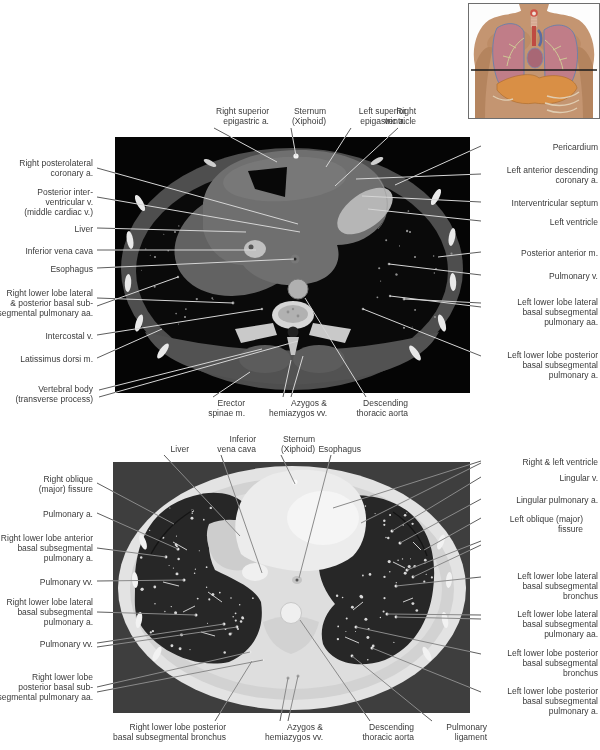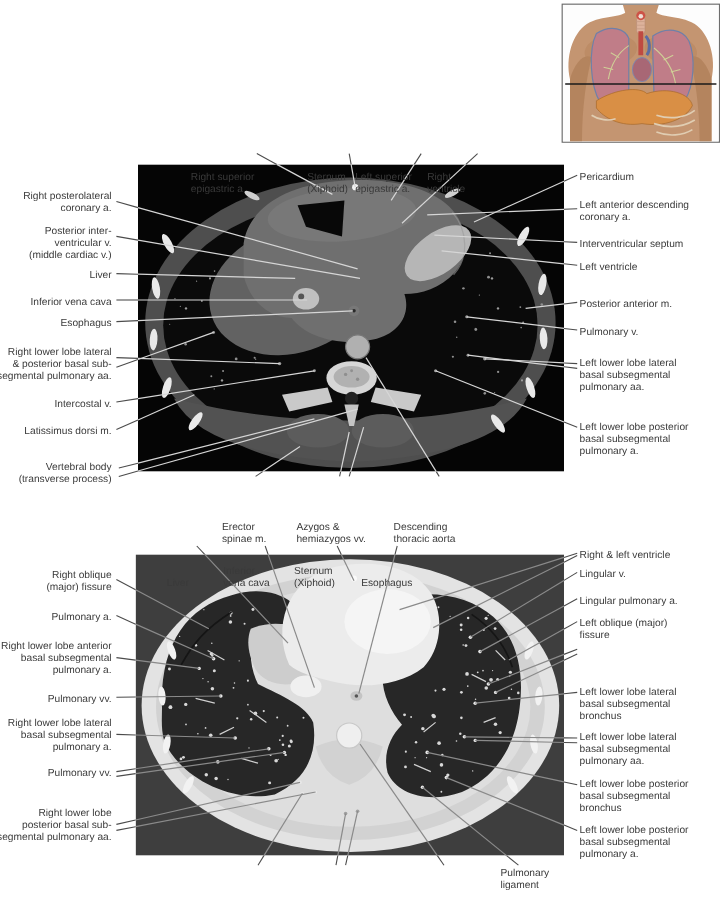--- a/index.html
+++ b/index.html
@@ -1,20 +1,20 @@
 <!DOCTYPE html>
 <html><head>
 <meta charset="utf-8">
 <style>
   html,body{margin:0;padding:0;background:#fff;}
   #page{position:relative;width:600px;height:750px;background:#fff;overflow:hidden;
         font-family:"Liberation Sans",sans-serif;}
   .lbl{position:absolute;font-size:8.5px;line-height:10px;color:#3a3a3a;
-       white-space:pre-line;letter-spacing:0;}
-  .ta-c{text-align:left;margin-top:36px;}
+       white-space:pre-line;letter-spacing:0;text-align:right;}
+  .ta-c{text-align:right;}
   .ta-r{text-align:right;}
   .ct{position:absolute;}
   #leaders{position:absolute;left:0;top:0;pointer-events:none;}
   #inset{position:absolute;left:468px;top:3px;width:130px;height:114px;
          border:1px solid #6e6e6e;background:#fdfdfd;}
 </style>
 </head>
 <body>
 
 <div id="page">
@@ -502,20 +502,22 @@
   <div class="lbl" style="left:483px;top:609px;width:115px">Left lower lobe lateral
 basal subsegmental
 pulmonary aa.</div>
   <div class="lbl" style="left:483px;top:648px;width:115px">Left lower lobe posterior
 basal subsegmental
 bronchus</div>
   <div class="lbl" style="left:483px;top:686px;width:115px">Left lower lobe posterior
 basal subsegmental
 pulmonary a.</div>
 
+  <div class="lbl ta-c" style="left:76px;top:722px;width:150px">Right lower lobe posterior
+basal subsegmental bronchus</div>
   <div class="lbl ta-c" style="left:243px;top:722px;width:80px">Azygos &amp;
 hemiazygos vv.</div>
   <div class="lbl ta-c" style="left:334px;top:722px;width:80px">Descending
 thoracic aorta</div>
   <div class="lbl" style="left:417px;top:722px;width:70px">Pulmonary
 ligament</div>
 
   <svg id="inset" viewBox="0 0 130 114">
     <rect width="130" height="114" fill="#fdfdfd"></rect>
     <path d="M 50,0 L 80,0 L 77,10 C 71,16 59,16 53,10 Z" fill="#c49571"></path>

